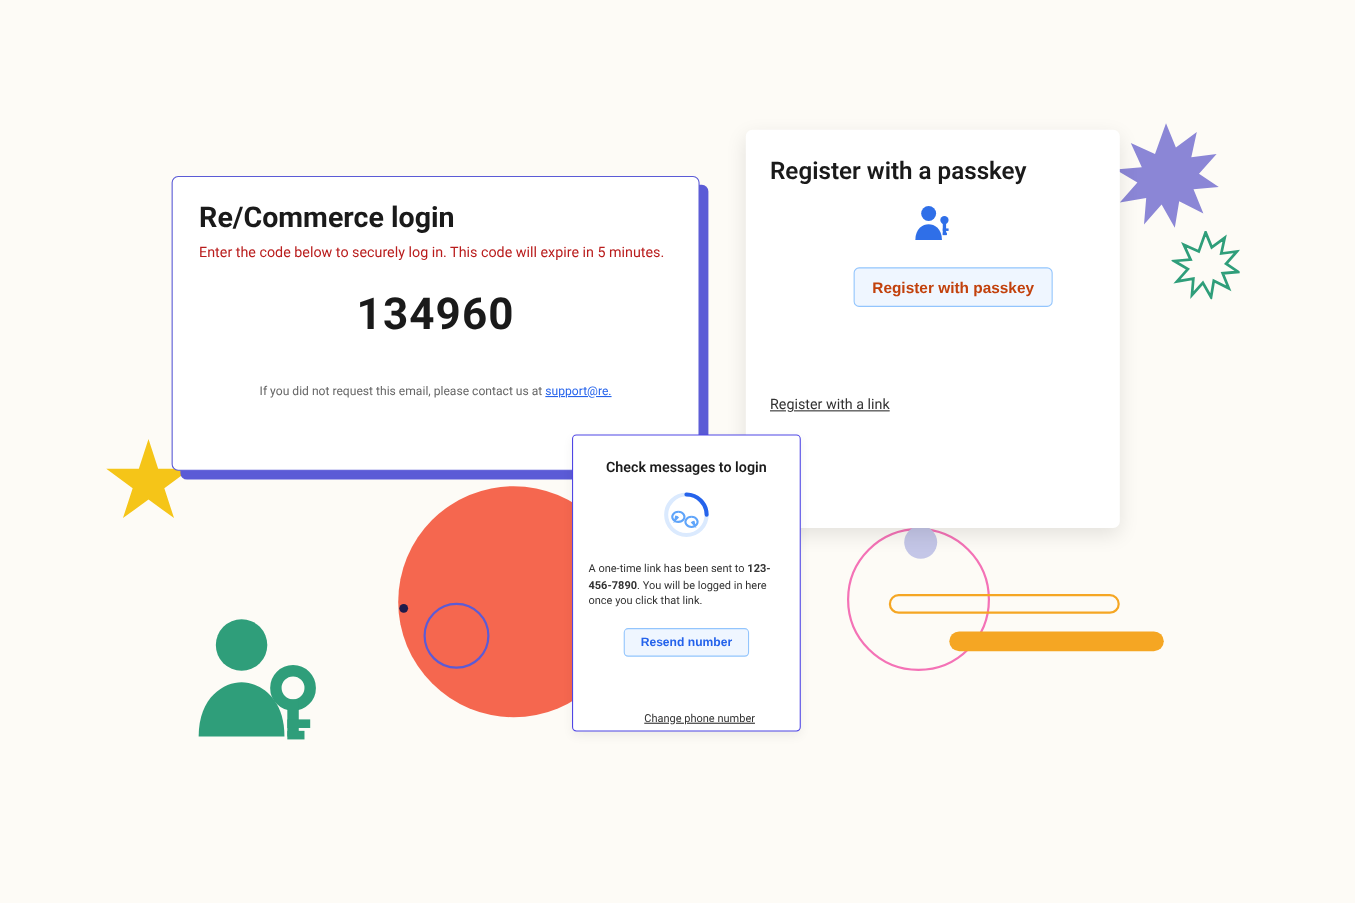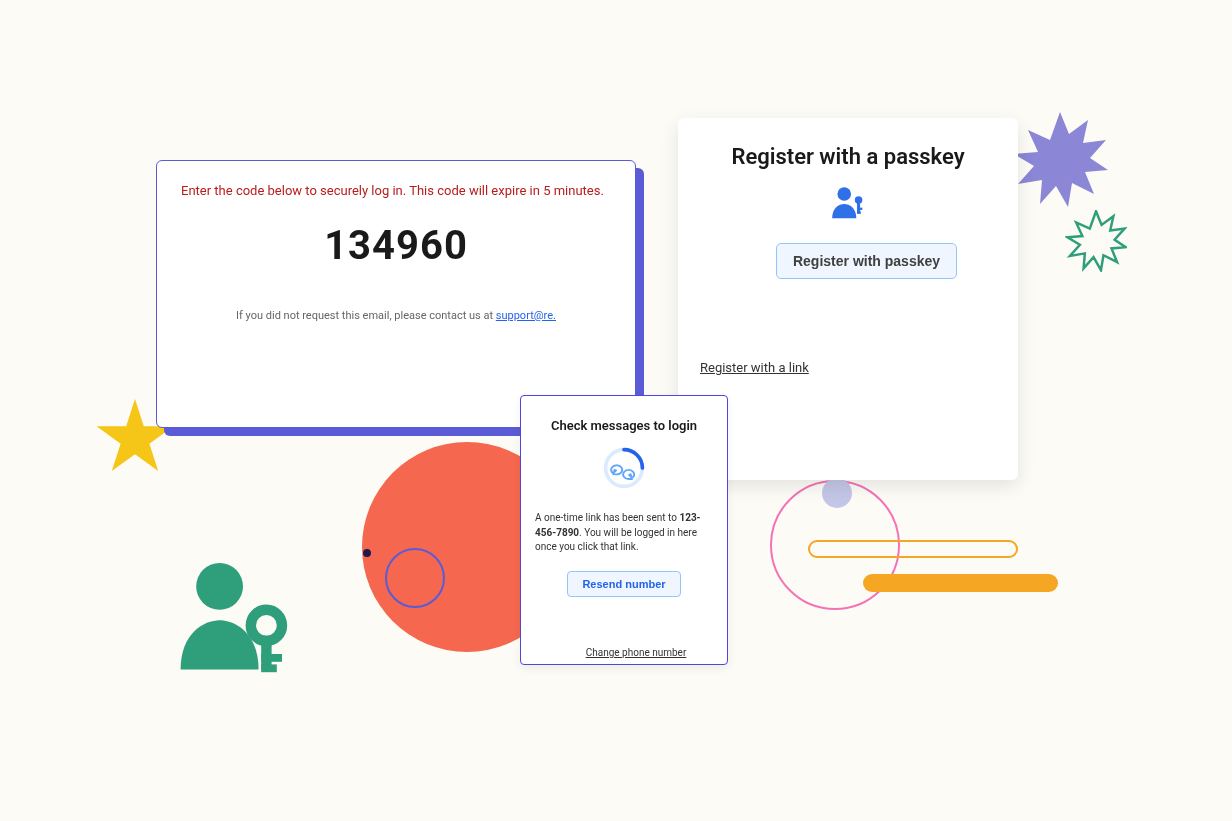--- a/index.html
+++ b/index.html
@@ -111,31 +111,31 @@
   
   .card3 {
     position: absolute;
     left: 678px; top: 118px;
     width: 340px; height: 362px;
     background: #fff;
     border-radius: 6px;
     box-shadow: 0 6px 18px rgba(0,0,0,0.10);
     padding: 26px 22px 18px 22px;
   }
-  .card3-title { font-size: 22px; font-weight: 600; text-align: center; margin-bottom: 16px; }
+  .card3-title { font-size: 22px; font-weight: 600; text-align: left; margin-bottom: 16px; }
   .passkey-icon-wrap { display: flex; justify-content: center; margin-bottom: 24px; }
   .card3-body { font-size: 13px; color: #333; line-height: 1.45; }
   .card3-body p { margin-bottom: 14px; }
   .learn-more { color: #2563eb; text-decoration: underline; cursor: pointer; }
   .card3-btn-row { text-align: center; margin-top: 6px; }
   .btn-outline-lg {
     display: inline-block;
     border: 1px solid #93c5fd;
     background: #eff6ff;
-    color: #404040;
+    color: #c2410c;
     font-size: 14px;
     font-weight: 600;
     padding: 9px 16px;
     border-radius: 5px;
     cursor: pointer;
     margin-left: 37px;
   }
   .card3-footer { text-align: left; margin-top: 78px; }
   .link-md { font-size: 13px; color: #333; text-decoration: underline; cursor: pointer; }
 
@@ -167,20 +167,21 @@
   <circle cx="42" cy="28" r="18" fill="#2f9e7a"></circle>
   <path d="M12 92 C12 64 30 54 42 54 C54 54 72 64 72 92 Z" fill="#2f9e7a"></path>
   <circle cx="78" cy="58" r="12" fill="none" stroke="#2f9e7a" stroke-width="8"></circle>
   <rect x="74" y="66" width="8" height="26" fill="#2f9e7a"></rect>
   <rect x="74" y="80" width="16" height="6" fill="#2f9e7a"></rect>
   <rect x="74" y="88" width="12" height="6" fill="#2f9e7a"></rect>
 </svg>
 
 <div class="card1-shadow"></div>
 <div class="card1">
+  <div class="login-title">Re/Commerce login</div>
   <div class="login-sub">Enter the code below to securely log in. This code will expire in 5 minutes.</div>
   <div class="login-code">134960</div>
   <div class="login-footer">
     <span>If you did not request this email, please contact us at </span><a href="#">support@re.</a>
   </div>
 </div>
 
 <div class="card3">
   <div class="card3-title">Register with a passkey</div>
   <div class="passkey-icon-wrap">

